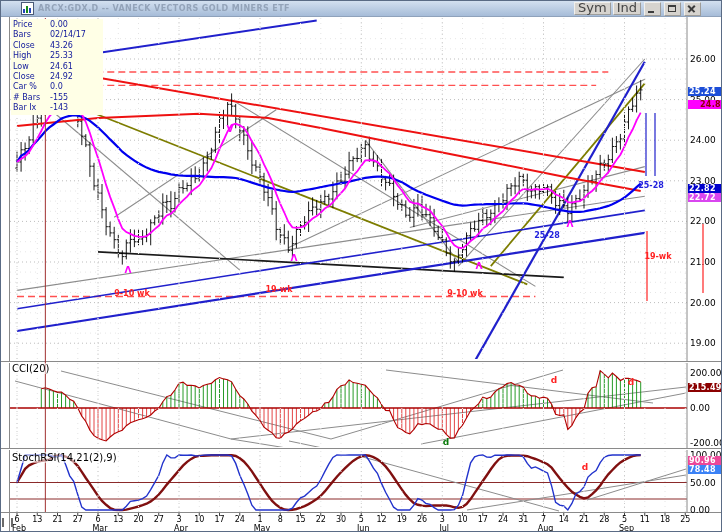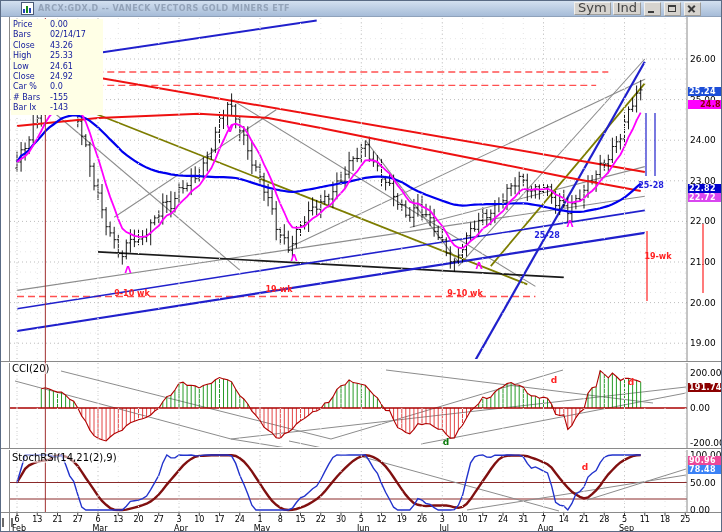--- a/index.html
+++ b/index.html
@@ -277,16 +277,16 @@
         <span>-143</span>
       </div>
     </div>
   <div class="panel-label cci-label">CCI(20)</div>
   <div class="panel-label stoch-label">StochRSI(14,21(2),9)</div>
   <div class="grip"></div>
 <div class="badge" style="top: 86px; background: #1d4ed8; color: rgb(255, 255, 255);">25.24</div>
     <div class="badge" style="top: 99px; background: rgb(255, 0, 255); color: rgb(139, 0, 0); padding-left: 12px;">24.88</div>
     <div class="badge" style="top: 182.6px; background: rgb(0, 0, 204); color: rgb(255, 255, 255);">22.82</div>
     <div class="badge" style="top: 191.6px; background: #d946ef; color: rgb(255, 255, 255);">22.72</div>
-    <div class="badge" style="top: 382.4px; background: rgb(139, 0, 0); color: rgb(255, 255, 255);">191.74</div>
+    <div class="badge" style="top: 382.4px; background: rgb(139, 0, 0); color: rgb(255, 255, 255);">215.49</div>
     <div class="badge" style="top: 454.5px; background: #ec4899; color: rgb(255, 255, 255);">90.96</div>
     <div class="badge" style="top: 463.5px; background: #3b82f6; color: rgb(255, 255, 255);">78.48</div>
   </div>
 
 </body></html>

